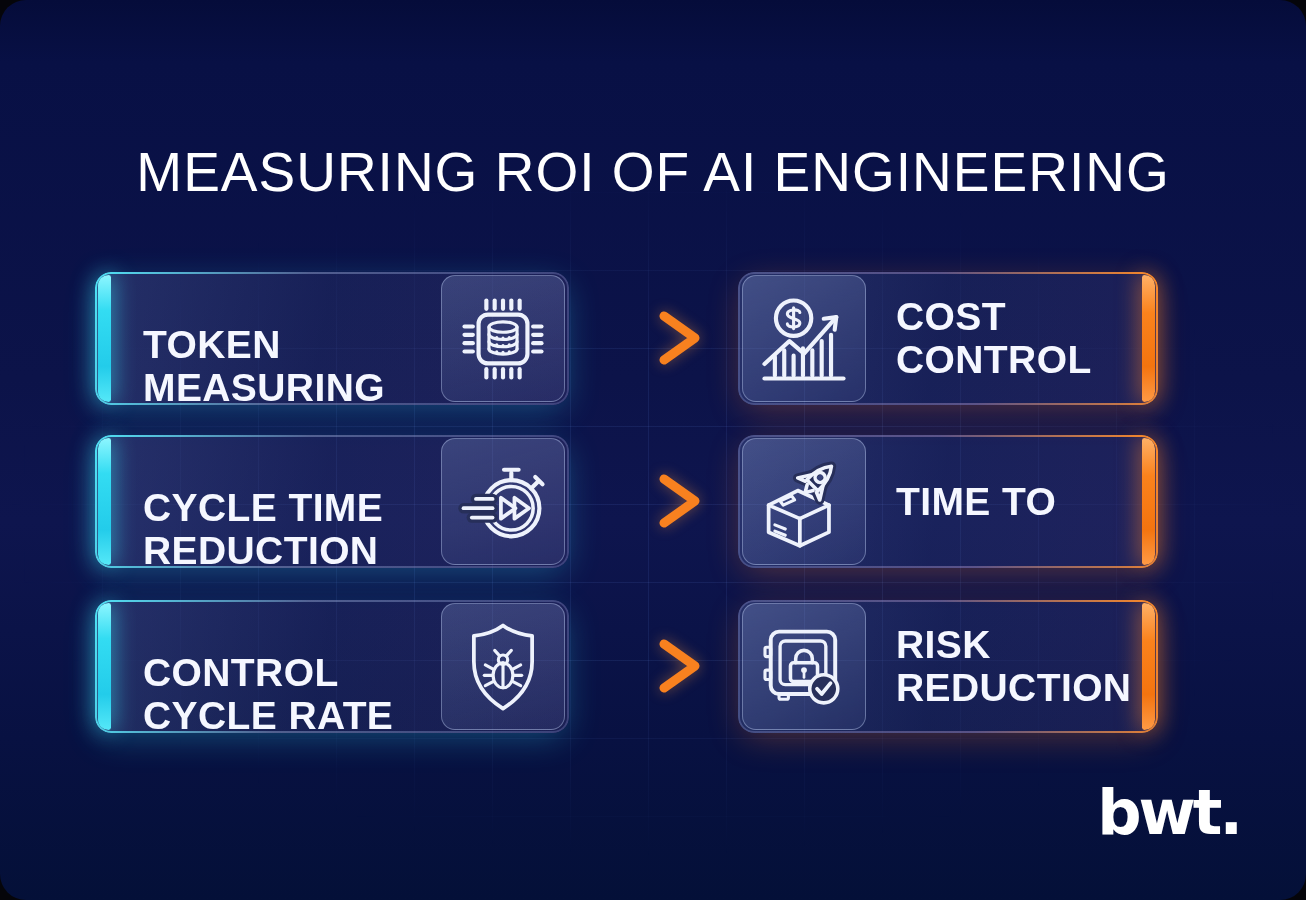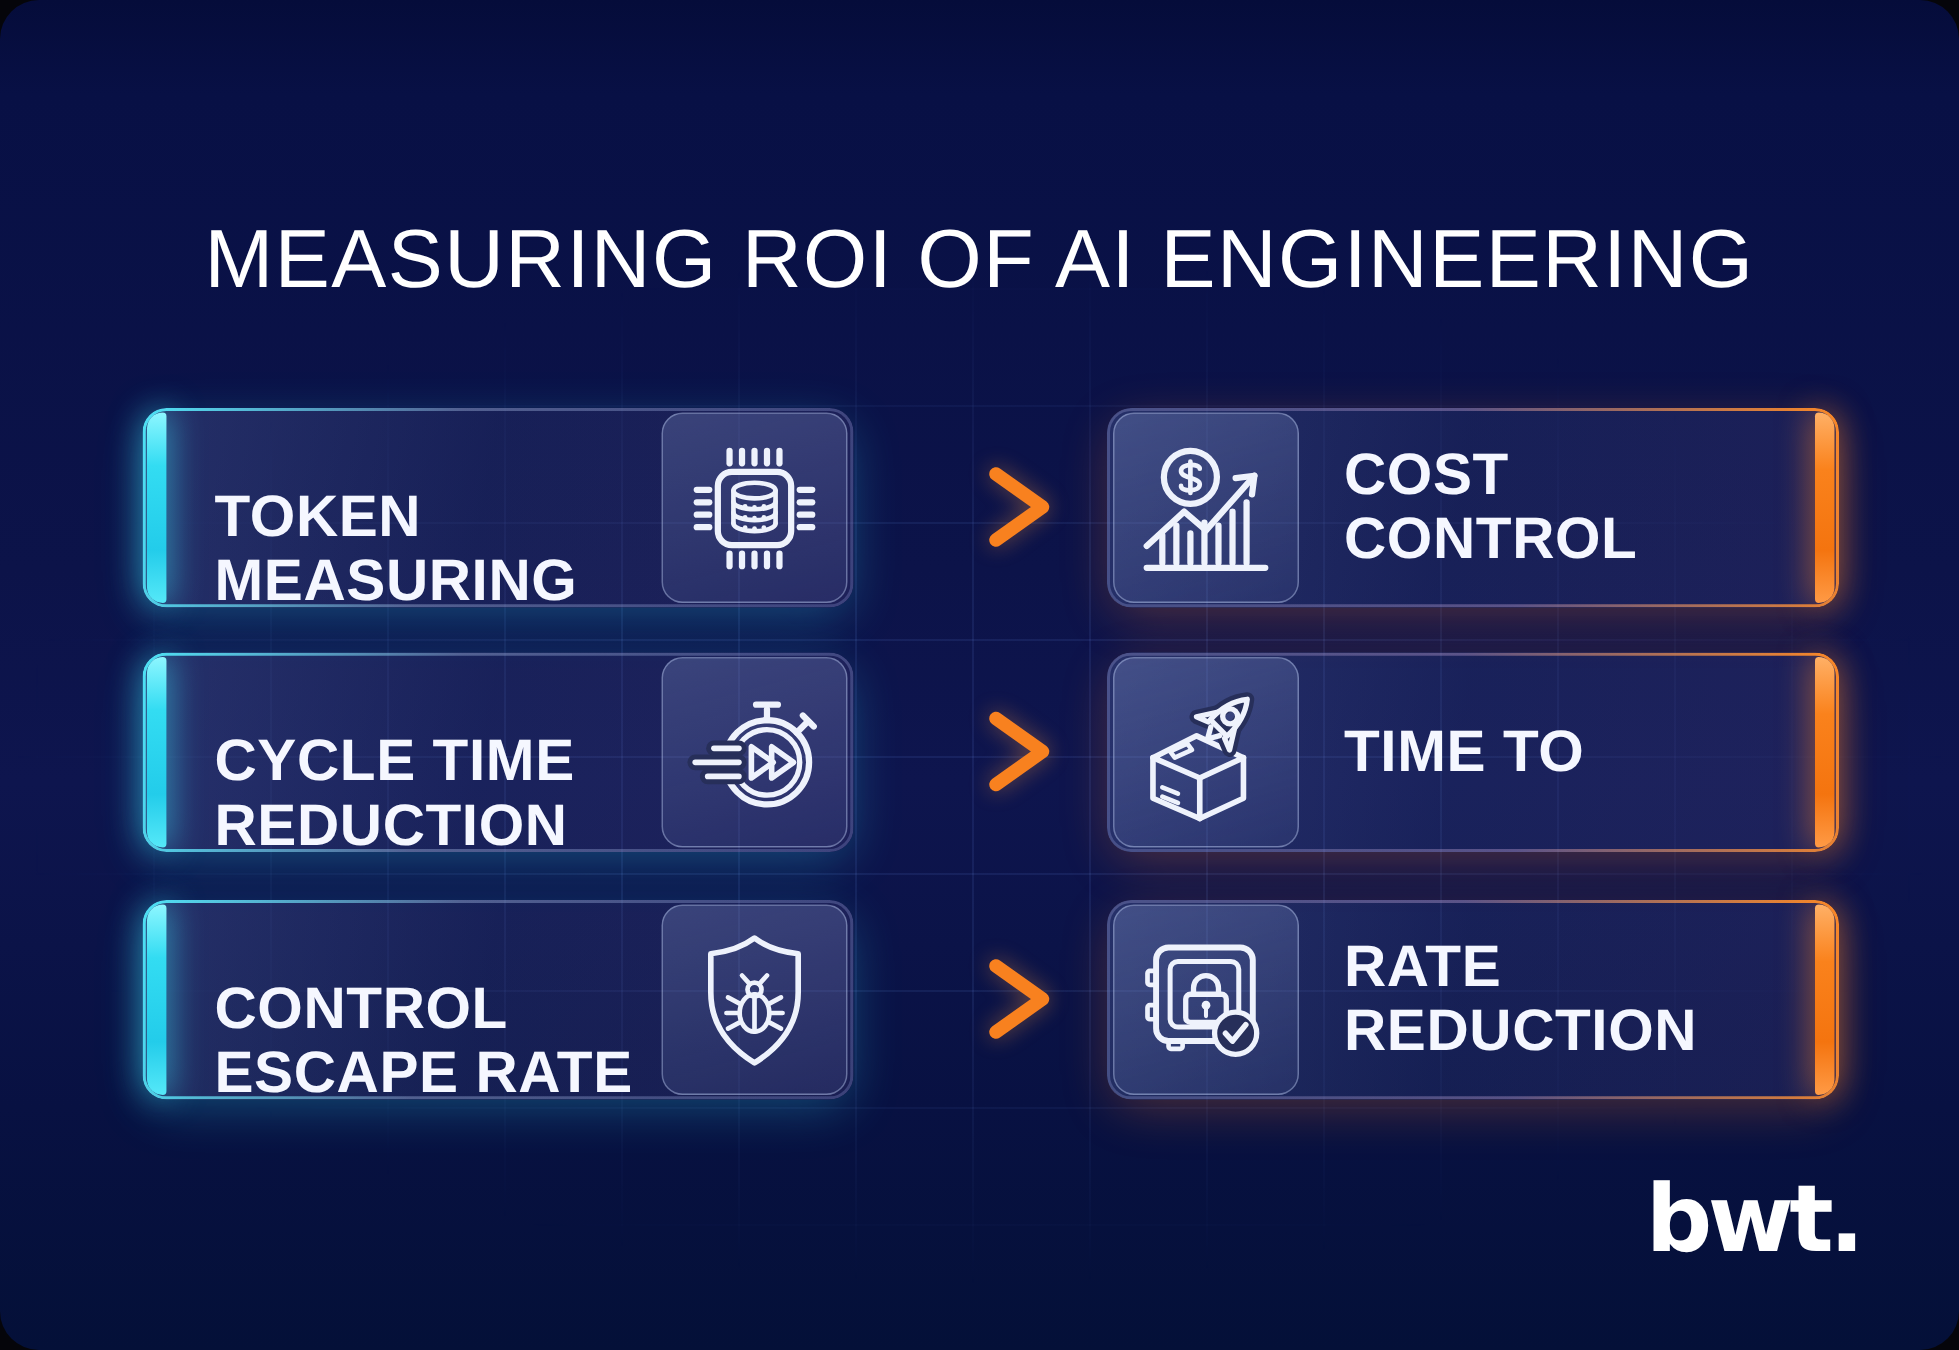--- a/index.html
+++ b/index.html
@@ -30,21 +30,21 @@
     position:absolute; height:133px; border-radius:16px;
     background:linear-gradient(100deg, rgba(98,116,178,0.30) 0%, rgba(72,86,148,0.20) 48%, rgba(78,70,134,0.26) 100%);
   }
   .card::before { 
     content:""; position:absolute; inset:0; border-radius:16px; padding:2px; pointer-events:none;
     -webkit-mask:linear-gradient(#fff 0 0) content-box, linear-gradient(#fff 0 0);
     -webkit-mask-composite:xor; mask-composite:exclude;
   }
   .card-left { left:95px; width:474px; box-shadow:0 8px 34px -4px rgba(45,215,243,0.30); }
   .card-left::before  { background:linear-gradient(105deg, rgba(86,236,252,0.95), rgba(170,190,230,0.40) 42%, rgba(130,140,200,0.32)); }
-  .card-right { left:738px; width:488px; box-shadow:0 8px 34px -4px rgba(249,120,30,0.30);border-radius:17px; }
+  .card-right { left:738px; width:420px; box-shadow:0 8px 34px -4px rgba(249,120,30,0.30);border-radius:17px; }
   .card-right::before { background:linear-gradient(255deg, #fb8a28, rgba(190,160,210,0.40) 48%, rgba(140,150,205,0.32)); }
 
   .edge-bar { position:absolute; top:3px; bottom:3px; width:13px; }
   .edge-bar.cyan {
     left:3px; border-radius:13px 3px 3px 13px;
     background:linear-gradient(180deg,#8df6ff,#33dcf2 28%,#23ccea 72%,#55e8f8);
     box-shadow:0 0 22px 2px rgba(61,224,245,0.6);
   }
   .edge-bar.orange {
     right:3px; border-radius:3px 13px 13px 3px;
@@ -251,21 +251,21 @@
     </div>
     <div class="card-label">
       <div>TIME TO</div>
     </div>
   </div>
 
   <div class="card card-left" style="top:600px">
     <div class="edge-bar cyan"></div>
     <div class="card-label">
       <div>CONTROL</div>
-      <div>ESCAPE RATE</div>
+      <div>CYCLE RATE</div>
     </div>
     <div class="icon-tile">
       <svg class="icon" viewBox="0 0 100 100">
         <path class="st" stroke-width="3.6" d="M50,10 C58,16 68,19 78,20 L78,45 C78,66 66,80 50,90 C34,80 22,66 22,45 L22,20 C32,19 42,16 50,10 Z"></path>
         <g class="st" stroke-width="3">
           <circle cx="50" cy="43" r="4.5"></circle>
           <ellipse cx="50" cy="58" rx="9.5" ry="12"></ellipse>
           <line x1="50" y1="46" x2="50" y2="70"></line>
           <line x1="47" y1="39.5" x2="42" y2="34"></line>
             <line x1="53" y1="39.5" x2="58" y2="34"></line>
@@ -308,19 +308,19 @@
           <path d="M42,46 V42 A8,8 0 0 1 58,42 V46"></path>
           <rect x="37" y="46" width="26" height="18" rx="3"></rect>
         </g>
         <circle cx="50" cy="53" r="2.8" fill="#eef2fc" stroke="none"></circle>
         <line class="st" x1="50" y1="55.5" x2="50" y2="60" stroke-width="2.6"></line>
         <circle cx="69" cy="71" r="13.5" fill="#272f5a" stroke="#eef2fc" stroke-width="3.4"></circle>
         <path class="st" stroke-width="3.6" d="M62.5,71 L67,76 L75.5,65.5"></path>
       </svg>
     </div>
     <div class="card-label">
-      <div>RATE</div>
+      <div>RISK</div>
       <div>REDUCTION</div>
     </div>
   </div>
 
   <div class="logo">bwt.</div>
 </div>
 
 </body></html>

